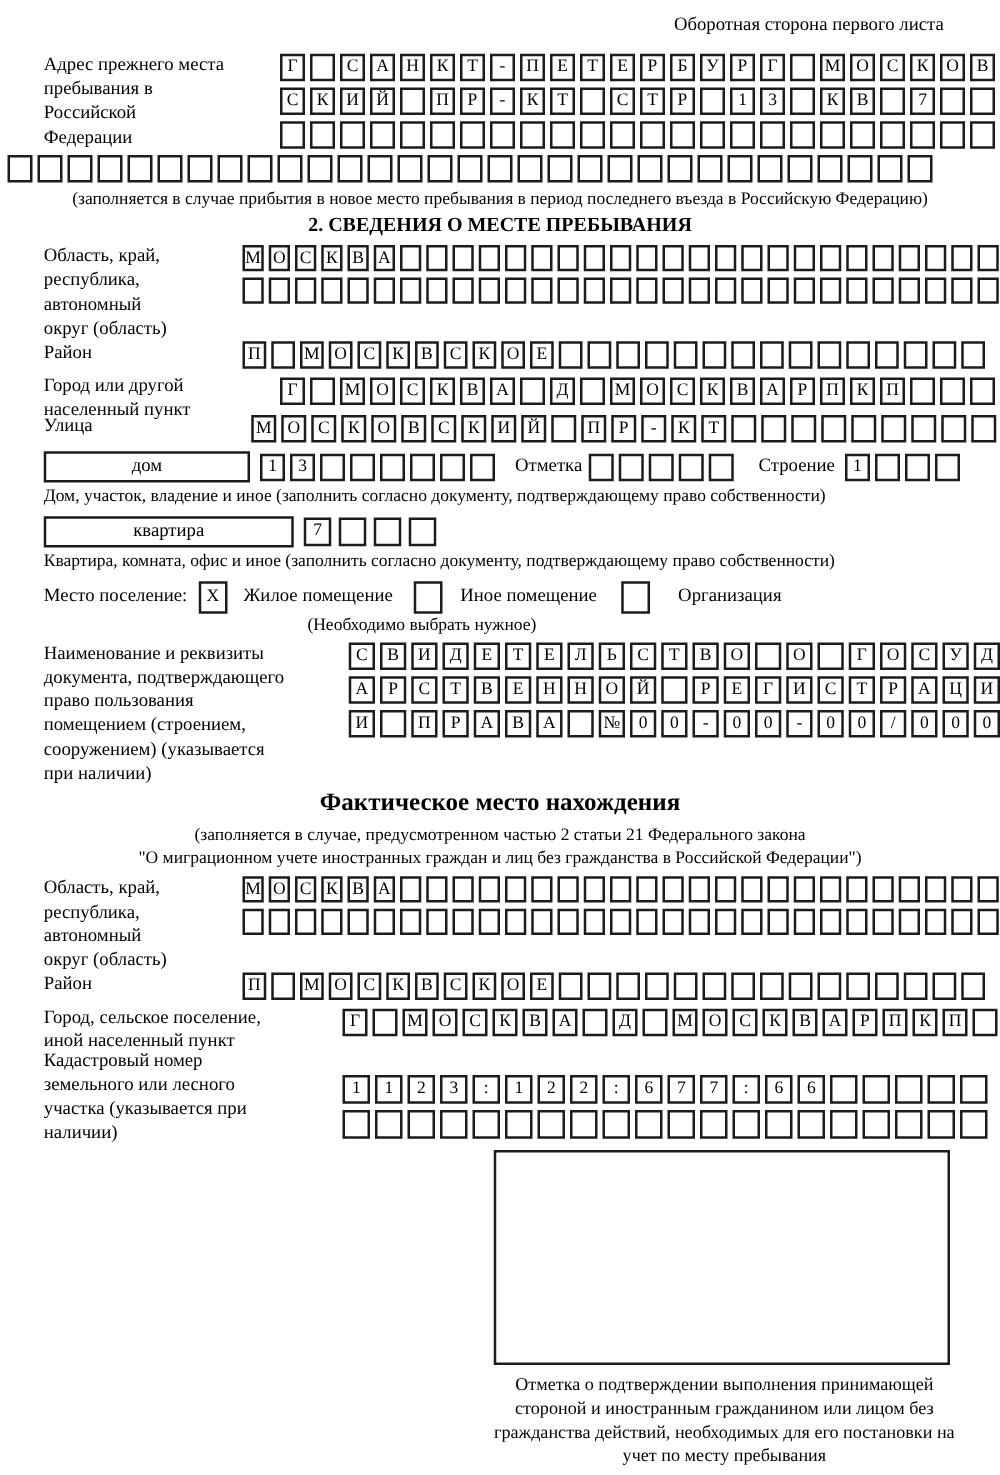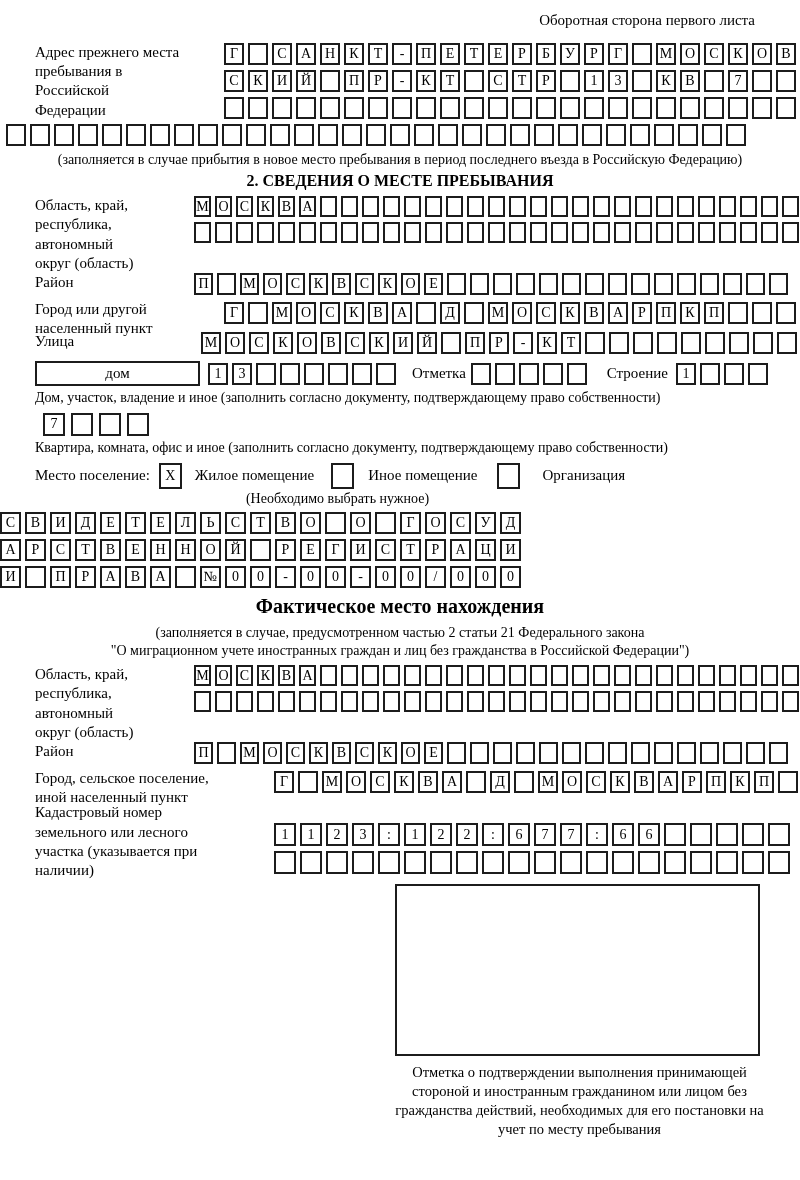--- a/index.html
+++ b/index.html
@@ -338,20 +338,21 @@
   <div class="cells c20" style="margin:0">
       <span class="cell">1</span>
       <span class="cell"></span>
       <span class="cell"></span>
       <span class="cell"></span>
     </div>
 </div>
 <div class="caption" style="margin-left:35px">Дом, участок, владение и иное (заполнить согласно документу, подтверждающему право собственности)</div>
 
 <div style="display:flex;align-items:center;margin:5px 0 3px 35px">
+  <div class="boxlbl" style="width:200px">квартира</div>
   <div class="cells c22 gap6" style="margin:0 0 0 8px">
       <span class="cell">7</span>
       <span class="cell"></span>
       <span class="cell"></span>
       <span class="cell"></span>
     </div>
 </div>
 <div class="caption" style="margin-left:35px">Квартира, комната, офис и иное (заполнить согласно документу, подтверждающему право собственности)</div>
 
 <div style="display:flex;align-items:center;margin:6px 0 0 35px">
@@ -359,20 +360,21 @@
   <span class="checkbox" style="margin-left:9px">X</span>
   <span style="margin-left:13px">Жилое помещение</span>
   <span class="checkbox" style="margin-left:17px"></span>
   <span style="margin-left:14px">Иное помещение</span>
   <span class="checkbox" style="margin-left:20px"></span>
   <span style="margin-left:22px">Организация</span>
 </div>
 <div class="caption center" style="margin:1px 0 4px 165px;width:345px">(Необходимо выбрать нужное)</div>
 
 <div class="field" style="margin-top:2px">
+  <div class="lbl" style="width:235px">Наименование и реквизиты документа, подтверждающего право пользования помещением (строением, сооружением) (указывается при наличии)</div>
   <div>
     <div class="cells c21">
         <span class="cell">С</span>
         <span class="cell">В</span>
         <span class="cell">И</span>
         <span class="cell">Д</span>
         <span class="cell">Е</span>
         <span class="cell">Т</span>
         <span class="cell">Е</span>
         <span class="cell">Л</span>

